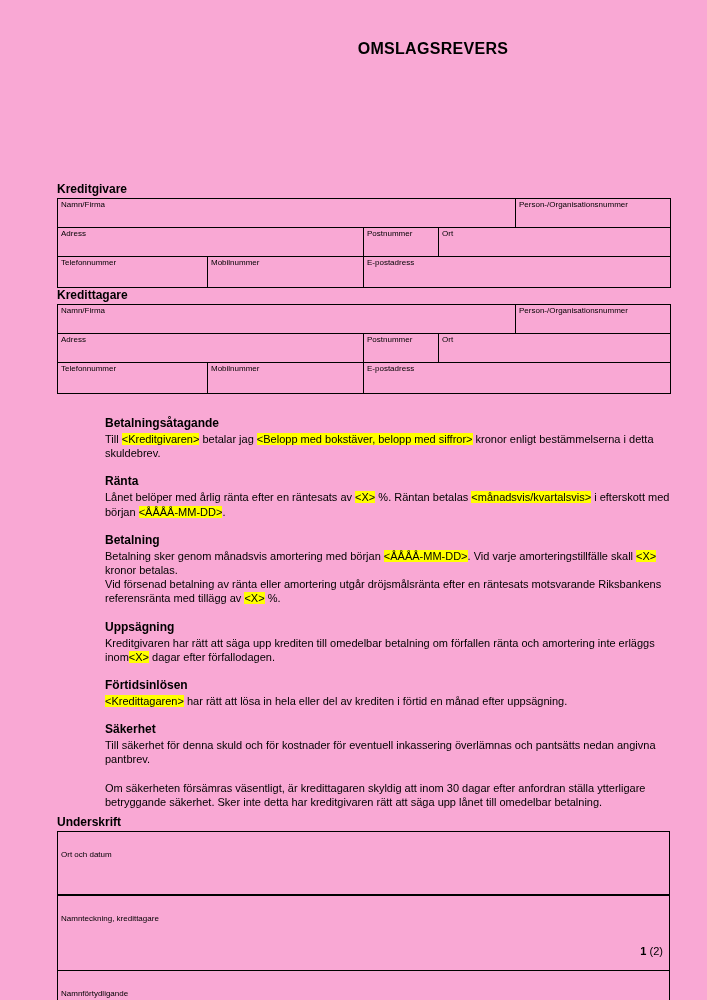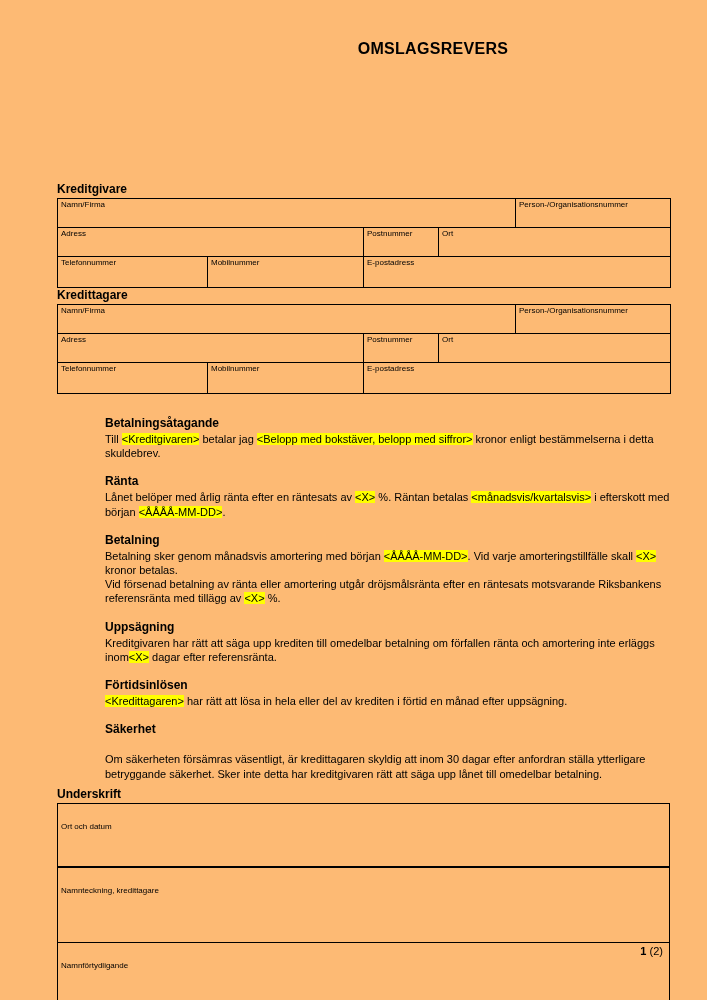--- a/index.html
+++ b/index.html
@@ -4,21 +4,21 @@
 <style>
   html, body { margin: 0; padding: 0; }
   body {
     width: 707px; height: 1000px;
     background: #ffffff;
     font-family: "Liberation Sans", "DejaVu Sans", sans-serif;
     color: #000000;
     position: relative;
     overflow: hidden;
   }
-  .page { position: absolute; inset: 0; background: #fdba74; }
+  .page { position: absolute; inset: 0; background: #f9a8d4; }
 
   .doc-title {
     position: absolute; left: 197px; top: 40px; width: 472px;
     text-align: center; font-weight: bold; font-size: 16px;
     letter-spacing: 0.3px;
   }
 
   .content { position: absolute; left: 57px; top: 182px; width: 613px; }
 
   .party-heading, .sec-h, .sig-h {
@@ -143,30 +143,31 @@
     </div>
 
     <div class="sec">
       <div class="sec-h">Betalning</div>
       <p class="para"><span>Betalning sker genom månadsvis amortering med början </span><span class="hl">&lt;ÅÅÅÅ-MM-DD&gt;</span><span>. Vid varje amorteringstillfälle skall </span><span class="hl">&lt;X&gt;</span><span> kronor betalas.</span></p>
       <p class="para"><span>Vid försenad betalning av ränta eller amortering utgår dröjsmålsränta efter en räntesats motsvarande Riksbankens referensränta med tillägg av </span><span class="hl">&lt;X&gt;</span><span> %.</span></p>
     </div>
 
     <div class="sec">
       <div class="sec-h">Uppsägning</div>
-      <p class="para"><span>Kreditgivaren har rätt att säga upp krediten till omedelbar betalning om förfallen ränta och amortering inte erläggs inom</span><span class="hl">&lt;X&gt;</span><span> dagar efter referensränta.</span></p>
+      <p class="para"><span>Kreditgivaren har rätt att säga upp krediten till omedelbar betalning om förfallen ränta och amortering inte erläggs inom</span><span class="hl">&lt;X&gt;</span><span> dagar efter förfallodagen.</span></p>
     </div>
 
     <div class="sec">
       <div class="sec-h">Förtidsinlösen</div>
       <p class="para"><span class="hl">&lt;Kredittagaren&gt;</span><span> har rätt att lösa in hela eller del av krediten i förtid en månad efter uppsägning.</span></p>
     </div>
 
     <div class="sec">
       <div class="sec-h">Säkerhet</div>
+      <p class="para"><span>Till säkerhet för denna skuld och för kostnader för eventuell inkassering överlämnas och pantsätts nedan angivna pantbrev.</span></p>
       <p class="para"><span></span></p>
       <p class="para"><span>Om säkerheten försämras väsentligt, är kredittagaren skyldig att inom 30 dagar efter anfordran ställa ytterligare betryggande säkerhet. Sker inte detta har kreditgivaren rätt att säga upp lånet till omedelbar betalning.</span></p>
     </div>
 
     <div class="sig-block">
       <div class="sig-h">Underskrift</div>
       <table class="sig-table">
         <tbody>
             <tr class="s1">
           <td><span>Ort och datum</span></td>

